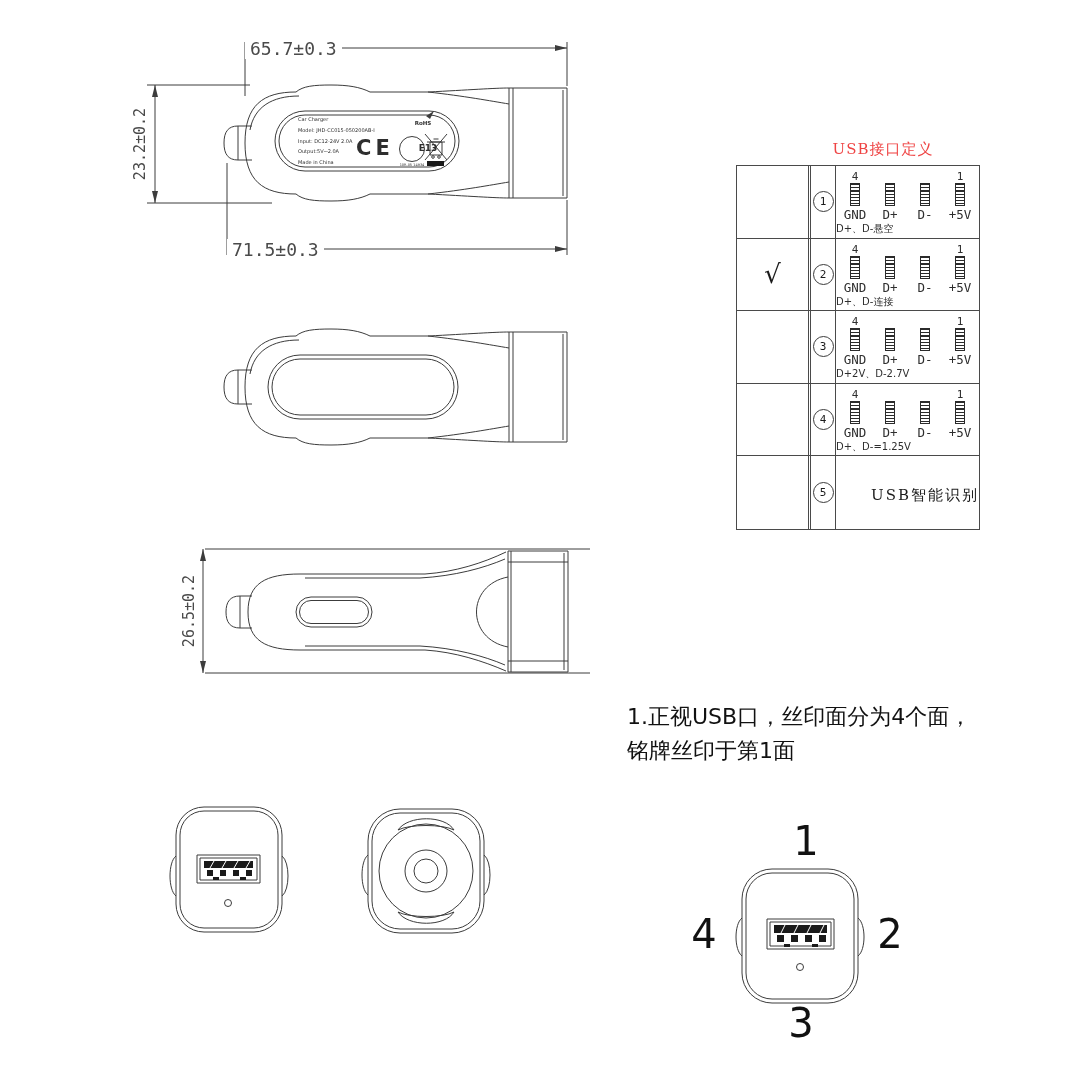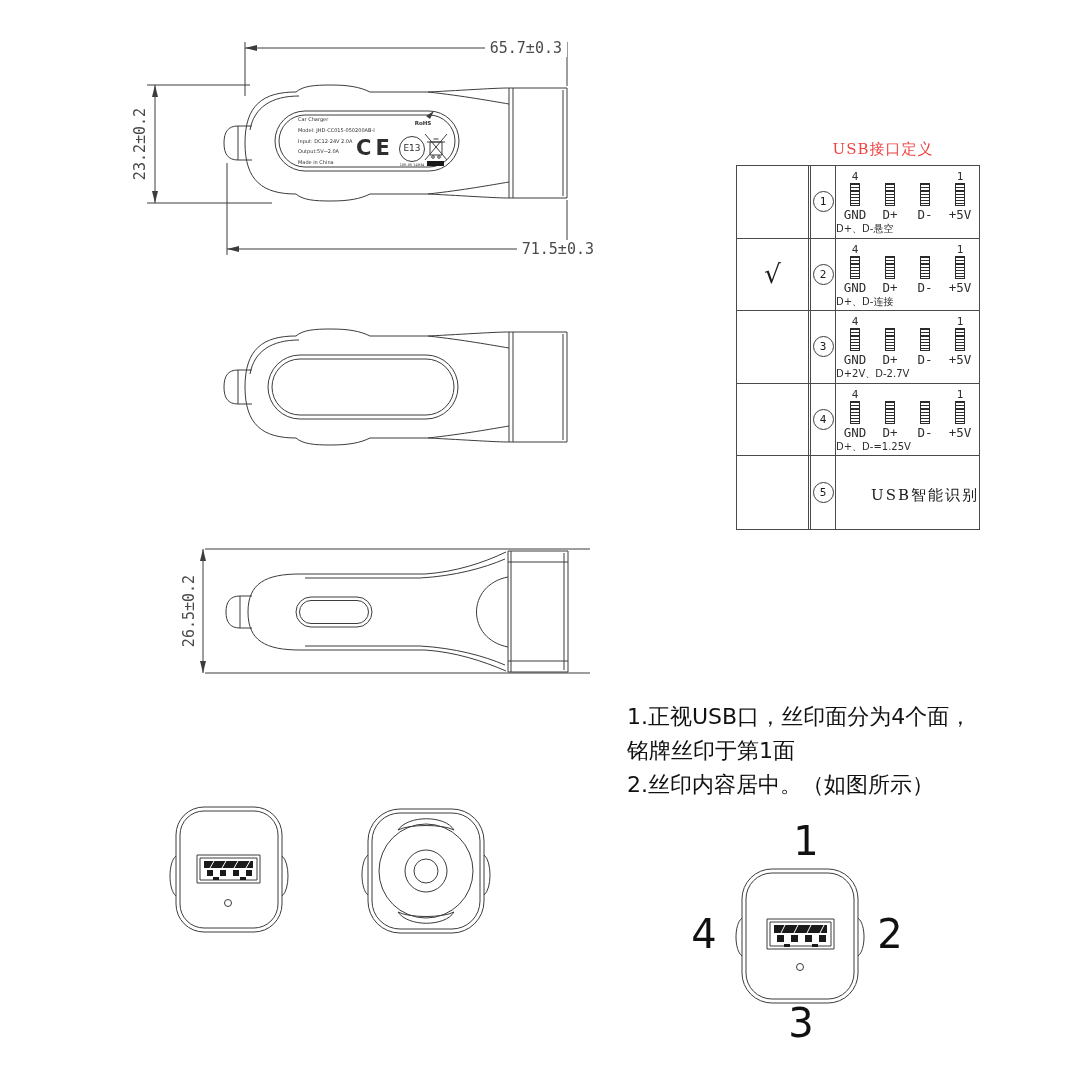--- a/index.html
+++ b/index.html
@@ -5,34 +5,34 @@
   html,body{margin:0;padding:0;background:#fff;}
   #canvas{position:relative;width:1080px;height:1066px;background:#ffffff;overflow:hidden;
           font-family:"DejaVu Sans",sans-serif;color:#1a1a1a;}
   svg{position:absolute;left:0;top:0;}
   svg *{vector-effect:non-scaling-stroke;}
   .ln{stroke:#3c3c3c;fill:none;stroke-width:1;}
   .fil{fill:#3c3c3c;stroke:none;}
   .blk{fill:#1a1a1a;stroke:none;}
   .wht{stroke:#ffffff;fill:none;stroke-width:1;}
   
-  .dim-h{position:absolute;text-align:right;font-family:"DejaVu Sans Mono",monospace;
-         font-size:15px;color:#4a4a4a;line-height:15px;}
+  .dim-h{position:absolute;text-align:left;font-family:"DejaVu Sans Mono",monospace;
+         font-size:18px;color:#4a4a4a;line-height:15px;}
   .dim-h span{background:#fff;padding:0 5px;}
   .dim-v{position:absolute;white-space:nowrap;font-family:"DejaVu Sans Mono",monospace;
          font-size:15px;color:#4a4a4a;transform:translate(-50%,-50%) rotate(-90deg);}
 
   
   .lbl-lines{position:absolute;left:298px;top:114px;width:120px;}
   .lbl-line{font-size:5px;line-height:10.8px;color:#2e2e2e;white-space:nowrap;
             font-family:"DejaVu Sans",sans-serif;}
   .ce-mark{position:absolute;left:356px;top:136px;font-size:21px;font-weight:600;
            letter-spacing:4px;color:#2e2e2e;font-family:"DejaVu Sans",sans-serif;}
-  .emark-text{position:absolute;left:412px;top:148px;transform:translate(-50%,-50%);
-              font-size:9px;color:#2e2e2e;}
+  .emark-text{position:absolute;left:428px;top:148px;transform:translate(-50%,-50%);
+              font-size:9px;color:#2e2e2e;font-weight:bold;}
   .emark-sub{position:absolute;left:412px;top:165px;transform:translate(-50%,-50%);
              font-size:3.5px;color:#2e2e2e;white-space:nowrap;}
   .rohs{position:absolute;left:423px;top:123px;transform:translate(-50%,-50%);
         font-size:5.5px;font-weight:bold;color:#2e2e2e;}
 
   
   .tbl-title{position:absolute;left:736px;top:140px;width:242px;padding-left:52px;
              box-sizing:border-box;text-align:center;font-size:15px;letter-spacing:1px;
              font-family:"DejaVu Serif",serif;color:#ef4444;}
   .usb-table{position:absolute;left:736px;top:165px;width:242px;height:363px;
@@ -378,21 +378,20 @@
         <div class="r5wrap">
             <div class="r5text">USB智能识别</div>
           </div>
       </div>
     </div>
   </div>
 
   <div class="notes">
     <div class="note-line">1.正视USB口，丝印面分为4个面，</div>
     <div class="note-line">铭牌丝印于第1面</div>
-    <div class="note-line">2.丝印内容居中。（如图所示）</div>
   </div>
 
   <div class="face-num" style="left:806px;top:841px">1</div>
   <div class="face-num" style="left:890px;top:934px">2</div>
   <div class="face-num" style="left:801px;top:1023px">3</div>
   <div class="face-num" style="left:704px;top:934px">4</div>
 
 </div>
 
 </body></html>

